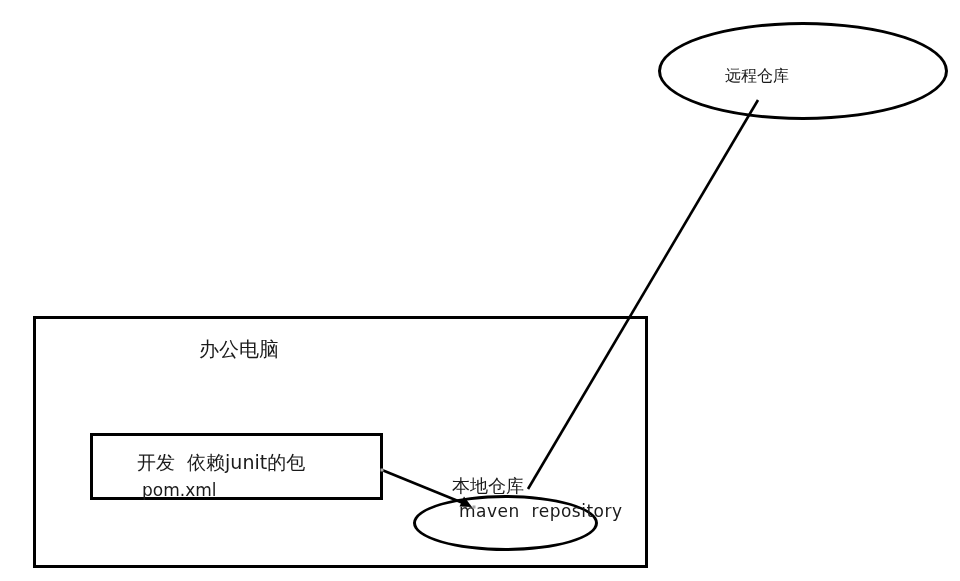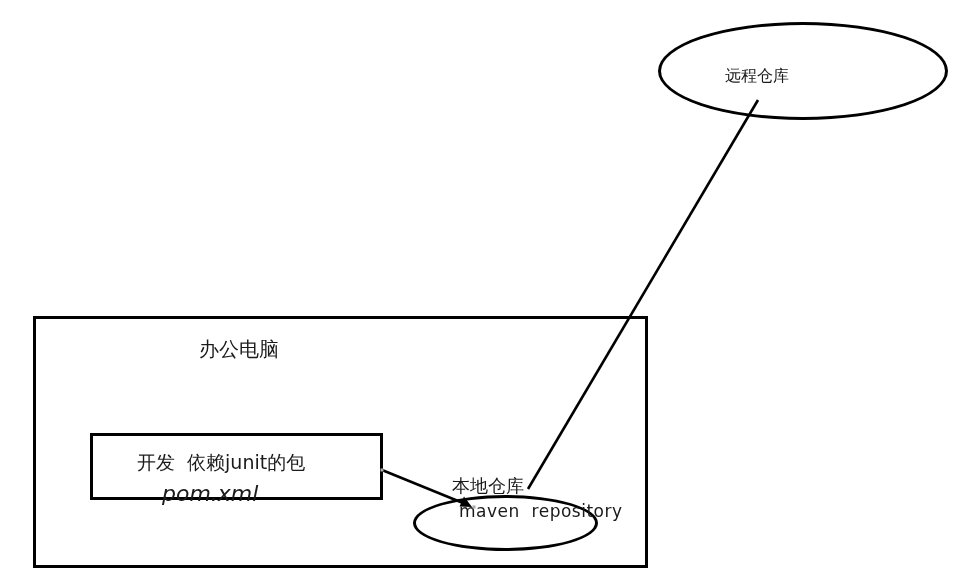--- a/index.html
+++ b/index.html
@@ -27,21 +27,21 @@
   }
   .label {
     position: absolute;
     color: #1a1a1a;
     white-space: pre;
     line-height: 1.15;
   }
   .remote-label   { left: 64px;  top: 42px;  font-size: 16px; }
   .office-label   { left: 163px; top: 19px;  font-size: 20px; }
   .dev-line1      { left: 44px;  top: 16px;  font-size: 19px; }
-  .dev-line2      { left: 69px;  top: 45px;  font-size: 22px; font-style: italic; }
+  .dev-line2      { left: 49px;  top: 45px;  font-size: 17px; }
   .local-label    { position: absolute; left: 452px; top: 476px; font-size: 18px; text-align: right; }
   .maven-label    { left: 43px;  top: 4px;  font-size: 17px; letter-spacing: 0.5px; }
   svg.connectors {
     position: absolute;
     left: 0; top: 0;
     width: 960px; height: 581px;
     pointer-events: none;
     z-index: 10;
   }
 </style>

